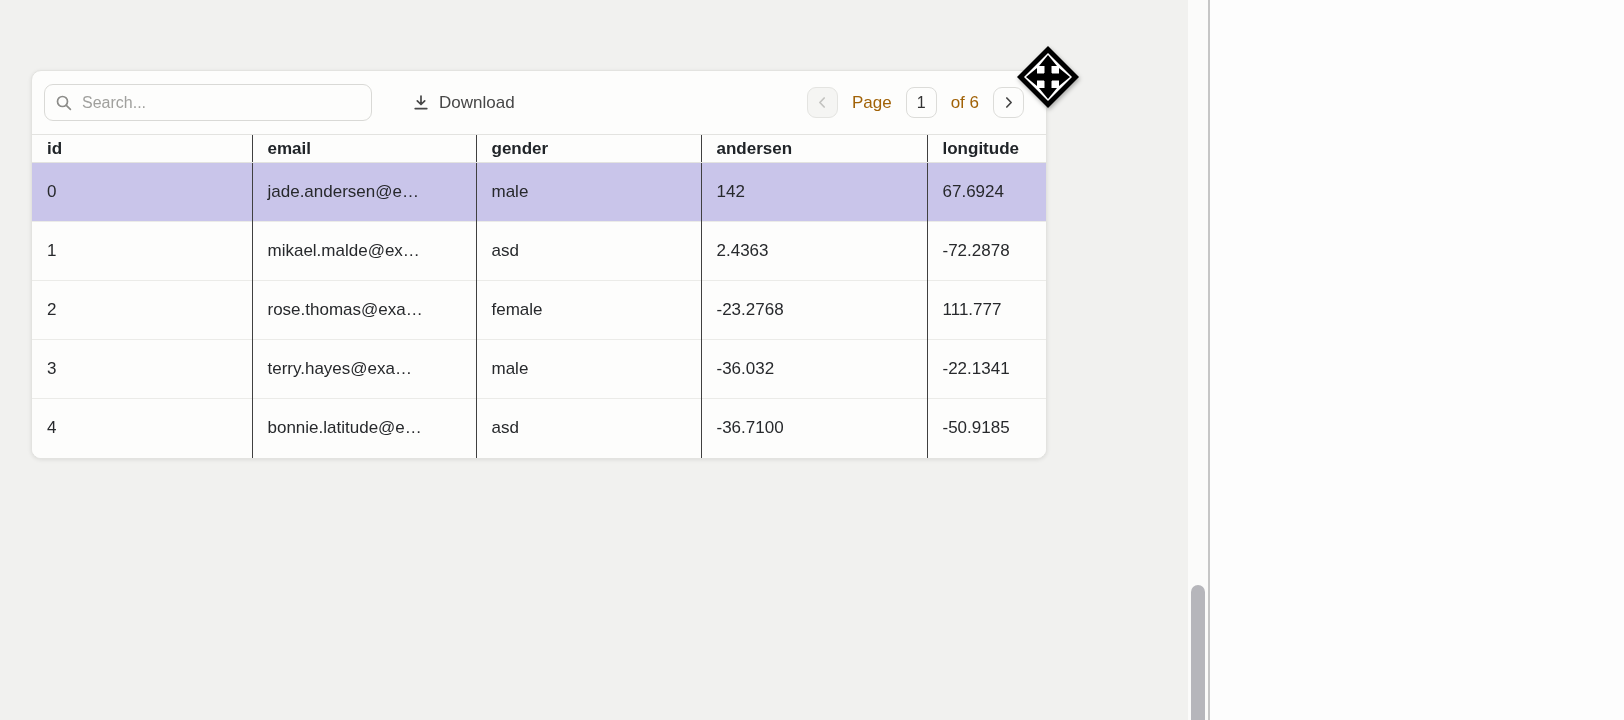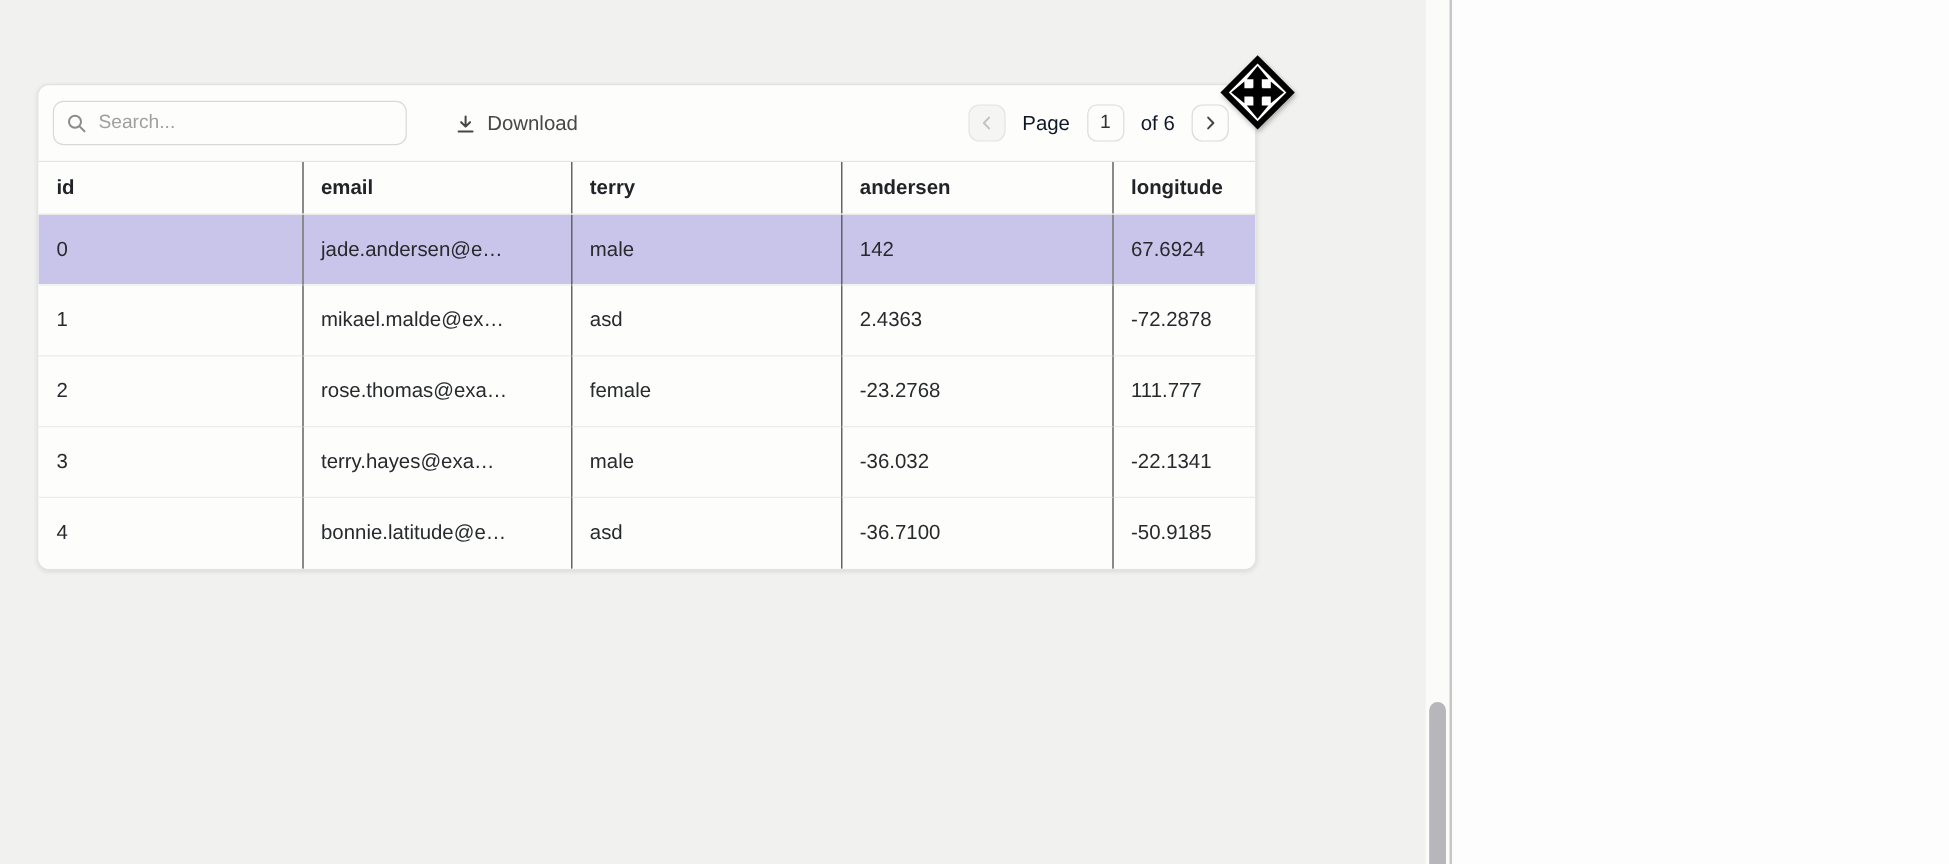--- a/index.html
+++ b/index.html
@@ -18,57 +18,57 @@
     background:#fdfdfc;
     border:1px solid #e3e3e0;
     border-radius:10px;
     overflow:hidden;
     box-shadow:0 1px 4px rgba(0,0,0,0.09);
   }
 
   
   .toolbar { height:63px; display:flex; align-items:center; padding:0 22px 0 12px; }
   .search-box {
-    width:295px; height:37px;
+    width:328px; height:37px;
     border:1px solid #d9d9d6; border-radius:9px;
     display:flex; align-items:center; gap:9px;
     padding:0 10px; background:transparent;
   }
   .search-box svg { flex:0 0 auto; }
   .search-box input {
     border:none; outline:none; background:transparent; flex:1; min-width:0;
     font:16px "Liberation Sans", sans-serif; color:#333;
   }
   .search-box input::placeholder { color:#a0a09d; }
 
   .download-btn {
-    margin-left:40px; display:flex; align-items:flex-end; gap:9px;
+    margin-left:40px; display:flex; align-items:center; gap:9px;
     background:none; border:none; padding:0; cursor:pointer;
     font:17px "Liberation Sans", sans-serif; color:#474747;
   }
 
   .pagination { margin-left:auto; display:flex; align-items:center; gap:14px; }
   .page-btn {
     width:31px; height:31px; border-radius:9px;
     display:flex; align-items:center; justify-content:center;
     background:#fdfdfc; border:1px solid #dcdcd9; cursor:pointer; padding:0;
   }
   .page-btn.prev { background:#f5f5f3; border-color:#e4e4e1; }
-  .page-label, .page-total { font-size:17px; color:#0f172a; white-space:nowrap; }
+  .page-label, .page-total { font-size:17px; color:#a16207; white-space:nowrap; }
   .page-input {
     width:31px; height:31px;
     border:1px solid #dcdcd9; border-radius:8px;
     text-align:center; font:16px "Liberation Sans", sans-serif;
     color:#333; background:transparent;
   }
 
   
   table { width:100%; border-collapse:collapse; table-layout:fixed; }
   th {
-    height:44px; text-align:left; padding:0 8px 0 15px;
+    height:28px; text-align:left; padding:0 8px 0 15px;
     font-size:17px; font-weight:bold; color:#202428;
     border-top:1px solid #e3e3e0; border-bottom:1px solid #e3e3e0;
     background:#fdfdfc; white-space:nowrap; overflow:hidden;
   }
   td {
     height:59px; padding:0 8px 0 15px;
     font-size:17px; color:#27292c;
     white-space:nowrap; overflow:hidden;
     background:#fdfdfc;
   }
@@ -134,21 +134,21 @@
         <col style="width:220px">
           <col style="width:224px">
           <col style="width:225px">
           <col style="width:226px">
           <col>
       </colgroup>
       <thead>
         <tr>
           <th>id</th>
           <th>email</th>
-          <th>terry</th>
+          <th>gender</th>
           <th>andersen</th>
           <th>longitude</th>
         </tr>
       </thead>
       <tbody>
           <tr class="highlighted">
             <td>0</td>
             <td>jade.andersen@e…</td>
             <td>male</td>
             <td>142</td>

